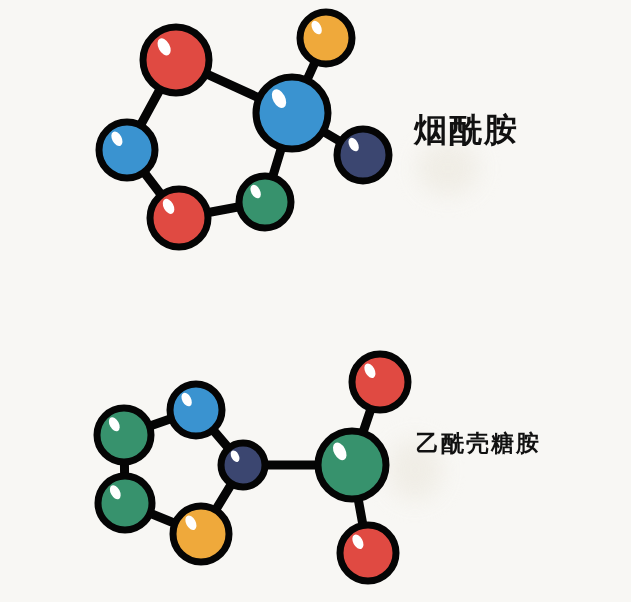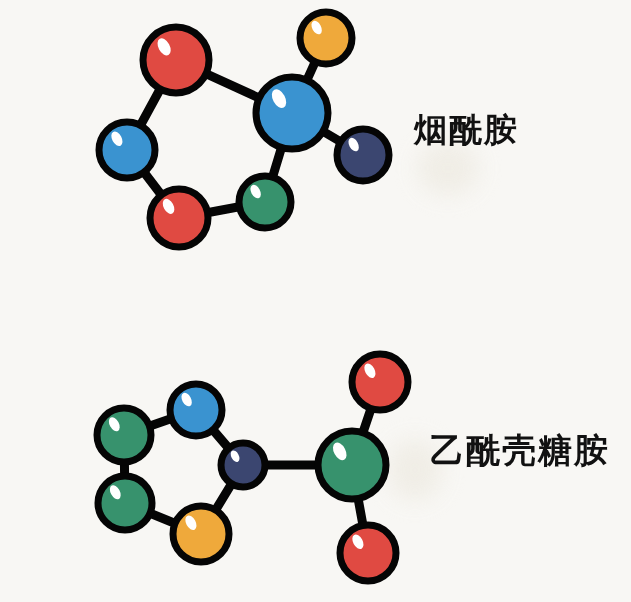--- a/index.html
+++ b/index.html
@@ -41,23 +41,23 @@
     letter-spacing: 2px;
     white-space: nowrap;
     font-family: "DejaVu Sans", "Liberation Sans", sans-serif;
   }
   #label-1 {
     left: 414px;
     top: 108px;
     font-size: 33px;
   }
   #label-2 {
-    left: 430px;
+    left: 416px;
     top: 428px;
-    font-size: 34px;
+    font-size: 23px;
   }
 </style>
 </head>
 <body>
 
 <div id="stage" style="background: rgb(248, 247, 244); width: 631px; height: 602px;">
 
   <div id="smudge-layer">
       <div class="smudge" style="left: 417px; top: 140px; width: 62px; height: 56px;"></div>
       <div class="smudge" style="left: 387px; top: 439px; width: 56px; height: 62px;"></div>

